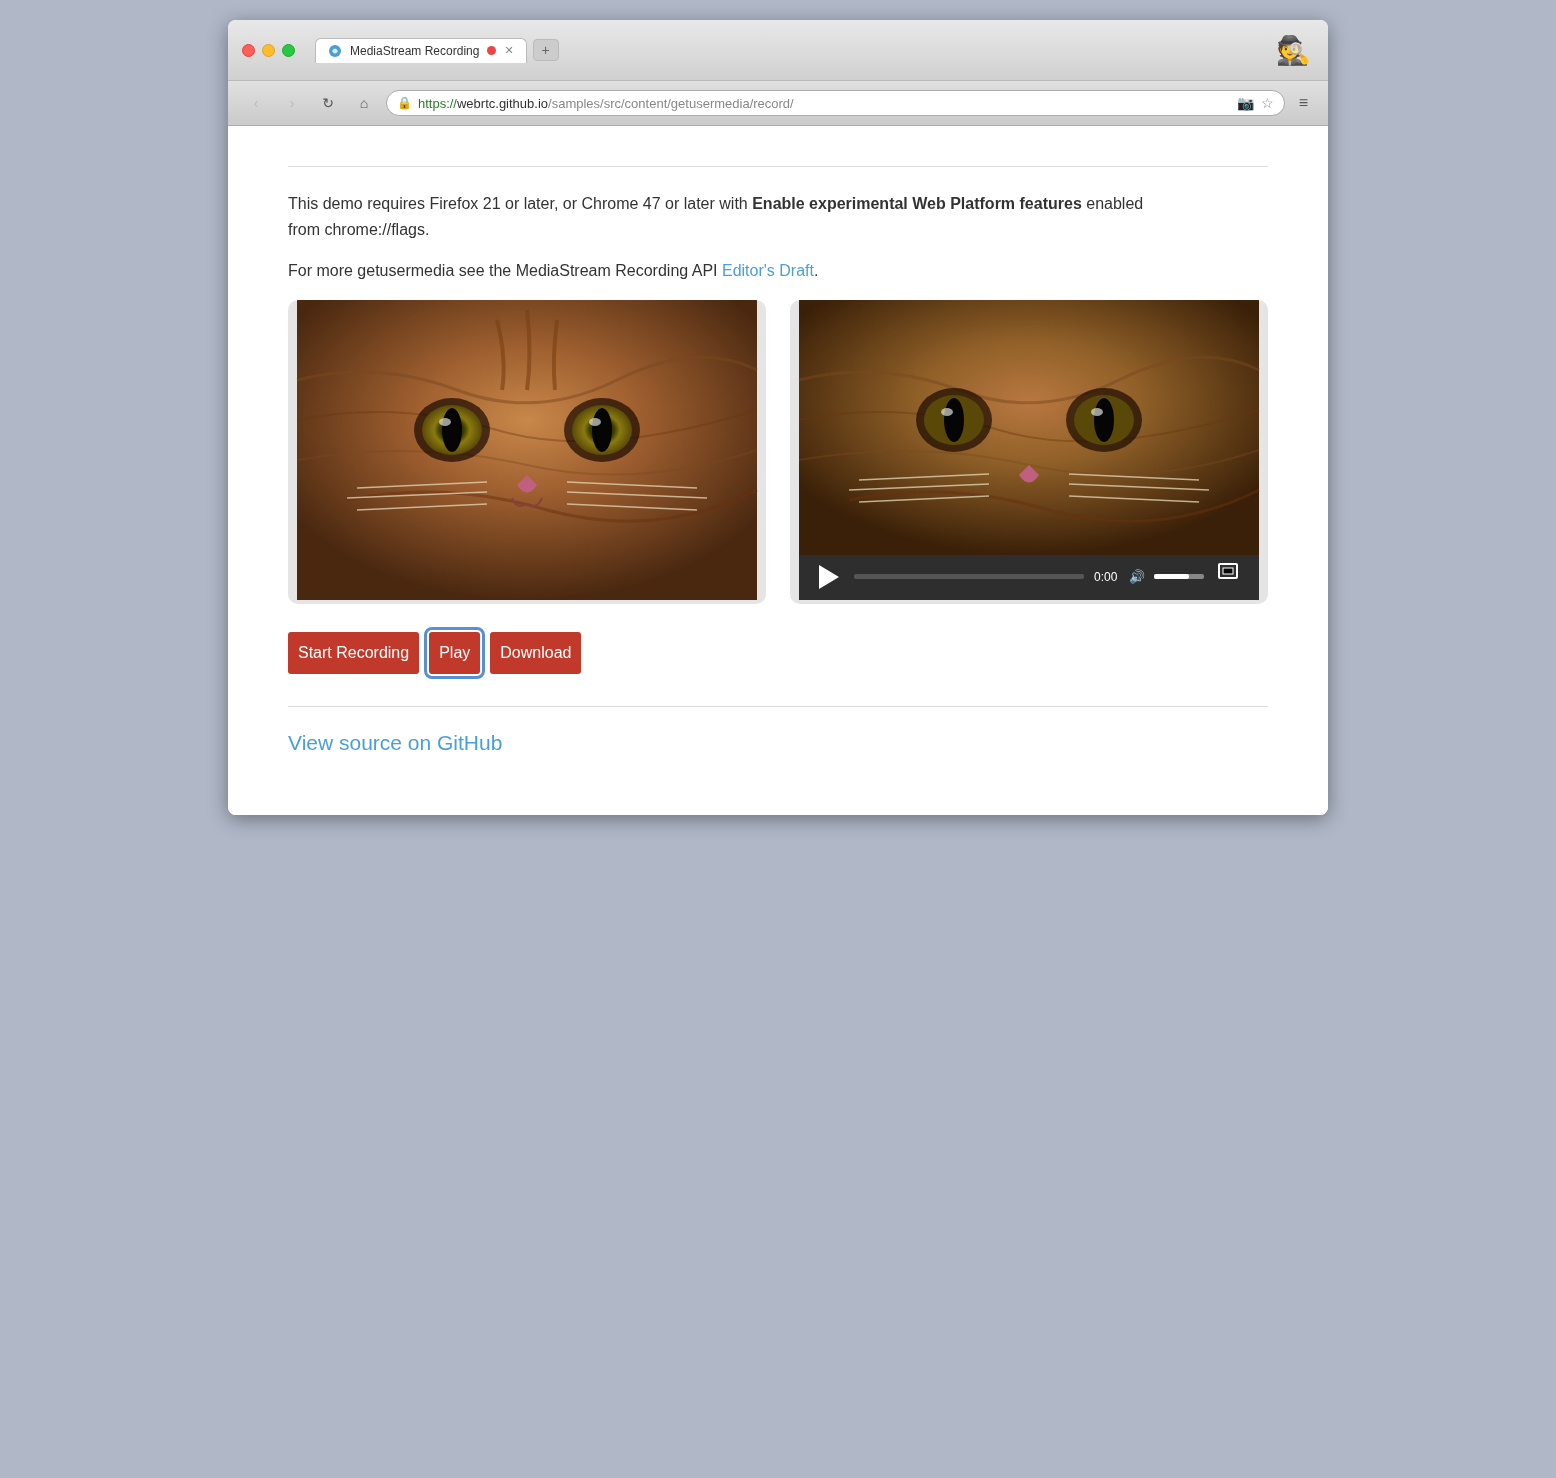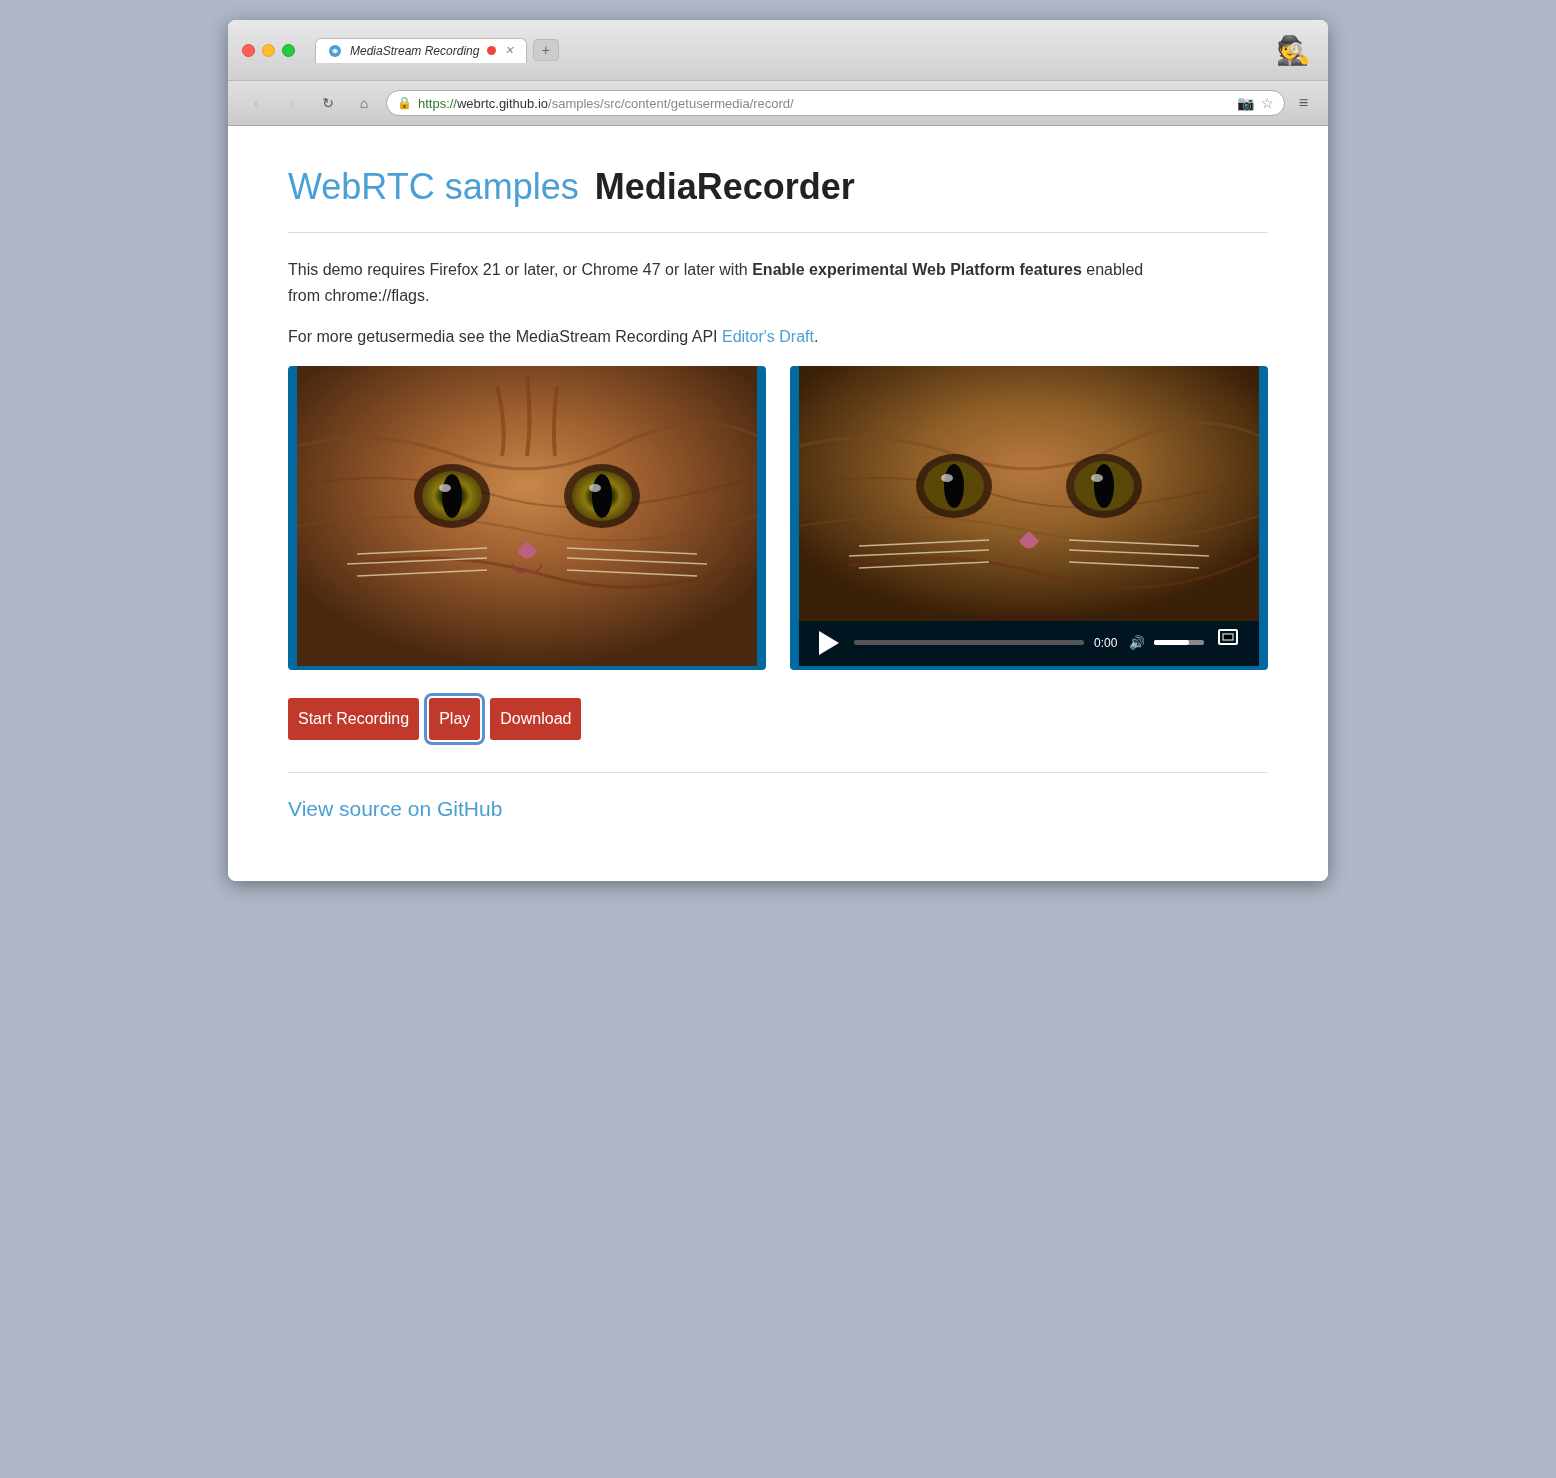--- a/index.html
+++ b/index.html
@@ -44,21 +44,20 @@
     .traffic-light.close { background: #ff5f57; border: 1px solid #e0443e; }
     .traffic-light.minimize { background: #ffbd2e; border: 1px solid #dea123; }
     .traffic-light.maximize { background: #28c940; border: 1px solid #1aab29; }
 
     .tab-bar {
       flex: 1;
       display: flex;
       align-items: center;
       gap: 6px;
       margin-left: 10px;
-      font-style: italic;
     }
 
     .tab {
       background: #fff;
       border: 1px solid #bbb;
       border-bottom: none;
       border-radius: 6px 6px 0 0;
       padding: 5px 12px;
       display: flex;
       align-items: center;
@@ -233,23 +232,23 @@
     }
 
     .video-row {
       display: flex;
       gap: 24px;
       margin-bottom: 28px;
     }
 
     .video-container {
       flex: 1;
-      border-radius: 4px;
+      border-radius: 10px;
       overflow: hidden;
-      background: #0369a1;
+      background: #e5e5e5;
       position: relative;
     }
 
     .cat-svg {
       width: 100%;
       height: 300px;
     }
 
     .buttons-row {
       display: flex;
@@ -325,24 +324,20 @@
       <span class="address-text">
         <span class="domain"><span style="color:#2a7a2a;">https://</span><span>webrtc.github.io</span></span><span class="path">/samples/src/content/getusermedia/record/</span>
       </span>
       <span class="camera-icon">📷</span>
       <span class="star-icon">☆</span>
     </div>
     <span class="menu-btn">≡</span>
   </div>
 
   <div class="page-content">
-    <div class="page-header">
-      <span class="site-title">WebRTC samples</span>
-      <span class="page-title">MediaRecorder</span>
-    </div>
     <hr class="divider">
 
     <p class="description">
       <span>This demo requires Firefox 21 or later, or Chrome 47 or later with </span><strong>Enable experimental Web Platform features</strong><span> enabled from chrome://flags.</span>
     </p>
     <p class="description">
       <span>For more getusermedia see the MediaStream Recording API </span><a class="description" href="#">Editor's Draft</a><span>.</span>
     </p>
 
     

